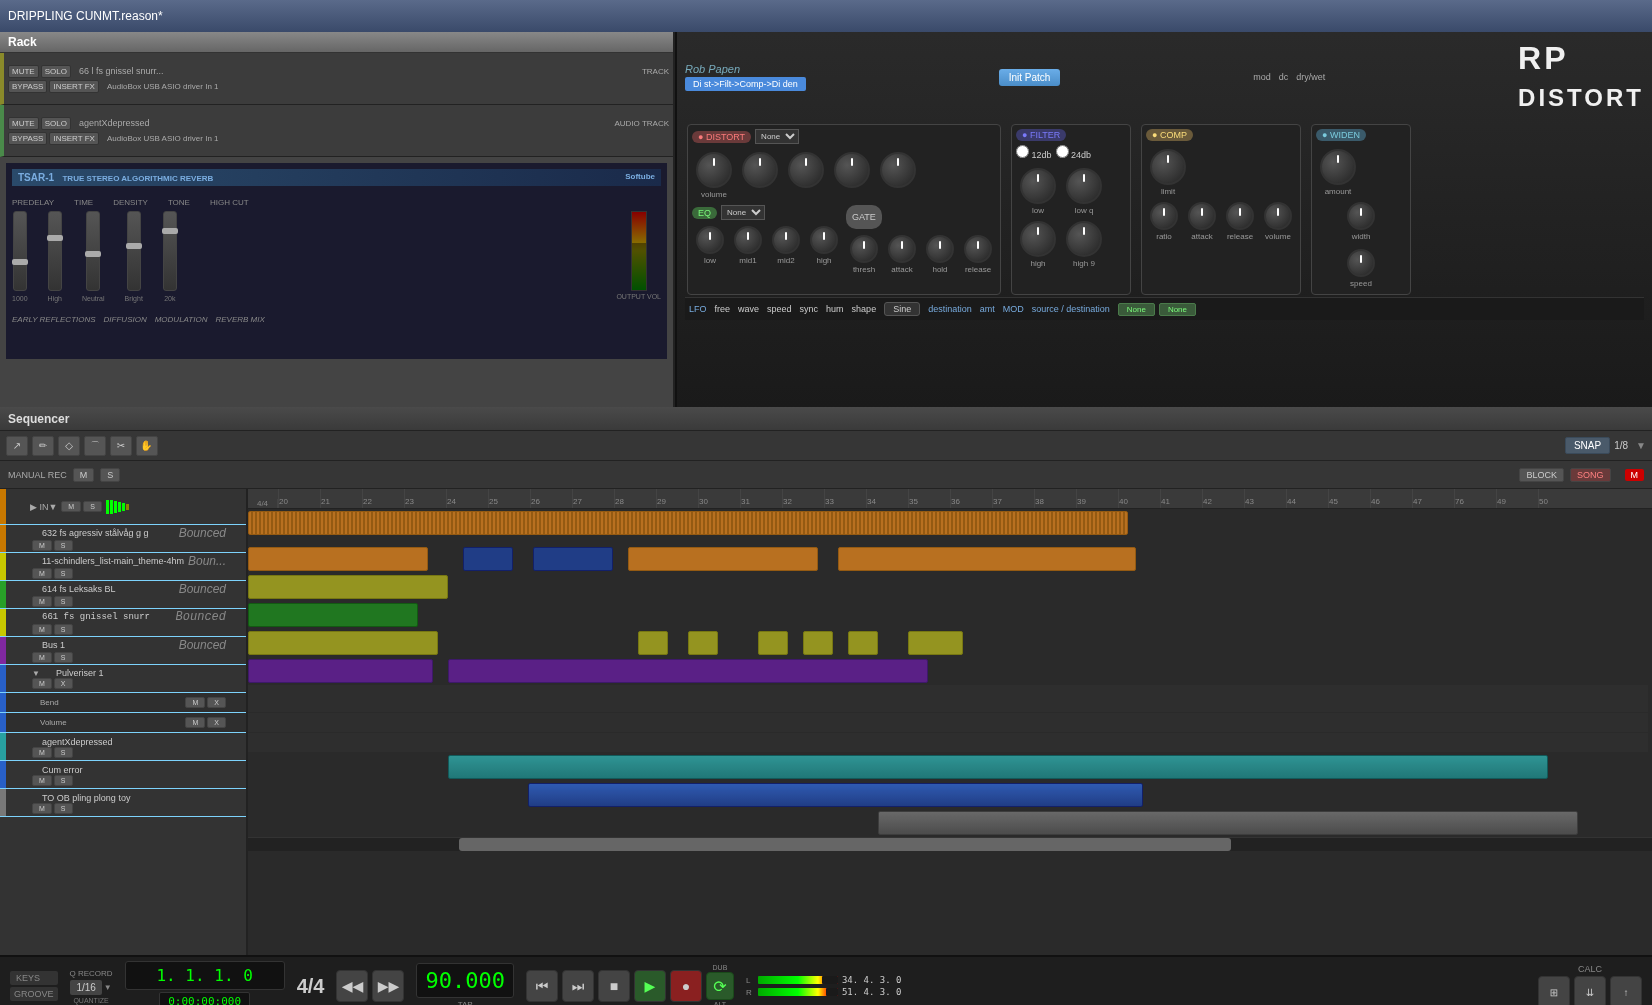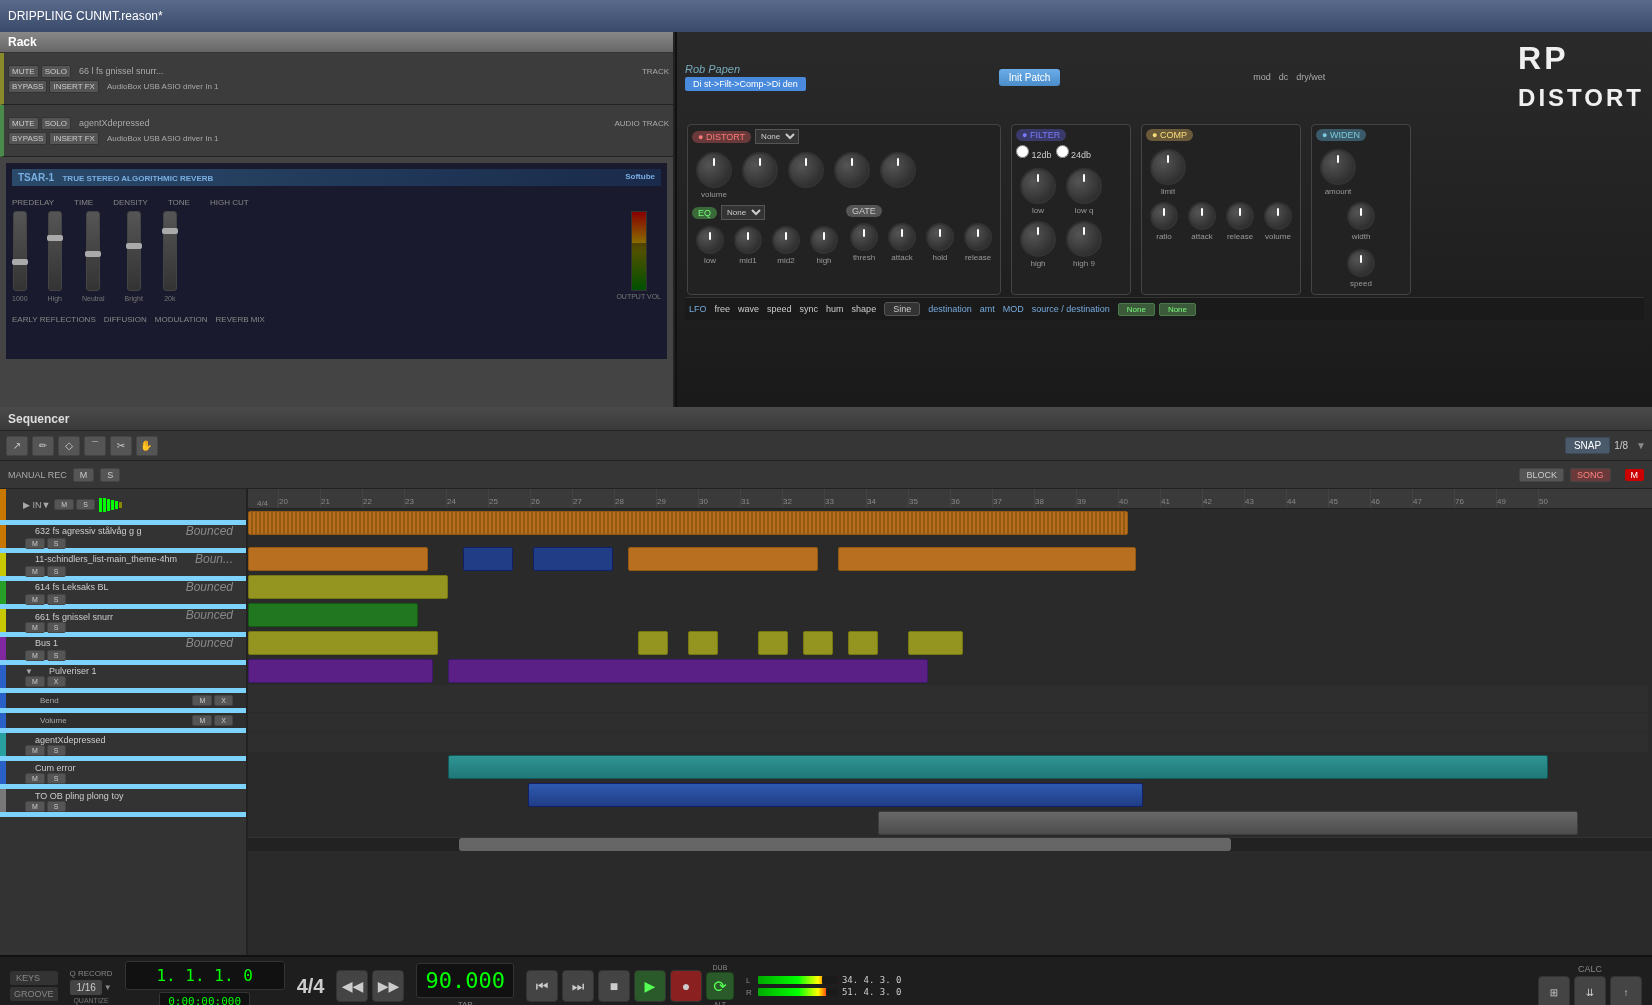--- a/index.html
+++ b/index.html
@@ -251,24 +251,24 @@
     #track-list {
       width: 248px;
       background: #333;
       border-right: 2px solid #222;
       overflow-y: auto;
       overflow-x: hidden;
     }
 
     .track-row {
       height: 28px;
-      border-bottom: 5px solid #7dd3fc;
+      border-bottom: 1px solid #7dd3fc;
       display: flex;
       align-items: center;
-      padding: 0 13px;
+      padding: 0 20px;
       position: relative;
     }
 
     .track-color-bar {
       width: 6px;
       height: 100%;
       position: absolute;
       left: 0;
       top: 0;
     }
@@ -663,21 +663,21 @@
           </div>
 
           <div style="margin-left:auto;display:flex;flex-direction:column;align-items:center;gap:2px;">
             <div style="width:16px;height:80px;background:linear-gradient(to bottom,#800,#880,#080);border:1px solid #333;position:relative;">
               <div style="position:absolute;bottom:0;left:0;right:0;height:60%;background:rgba(0,0,0,0.4);"></div>
             </div>
             <span style="font-size:7px;color:#777;">OUTPUT VOL</span>
           </div>
         </div>
 
-        <div style="display:flex;gap:8px;margin-top:4px;font-size:8px;color:#888;">
+        <div style="display:flex;gap:8px;margin-top:4px;font-size:8px;color:#888;font-style:italic;">
           <span>EARLY REFLECTIONS</span>
           <span>DIFFUSION</span>
           <span>MODULATION</span>
           <span>REVERB MIX</span>
         </div>
       </div>
     </div>
 
     <div id="plugin-panel">
       <div id="rp-distort">
@@ -758,21 +758,21 @@
                     <span class="knob-label">mid2</span>
                   </div>
                   <div class="knob-group">
                     <div class="knob knob-small"></div>
                     <span class="knob-label">high</span>
                   </div>
                 </div>
               </div>
               <div>
                 <div style="display:flex;align-items:center;gap:4px;margin-bottom:2px;">
-                  <span style="background:#555;color:#ccc;font-size:9px;padding:1px 6px;border-radius:10px;">GATE</span>
+                  <span style="background:#555;color:#ccc;font-size:9px;padding:7px 6px;border-radius:10px;">GATE</span>
                 </div>
                 <div style="display:flex;gap:2px;">
                   <div class="knob-group">
                     <div class="knob knob-small"></div>
                     <span class="knob-label">thresh</span>
                   </div>
                   <div class="knob-group">
                     <div class="knob knob-small"></div>
                     <span class="knob-label">attack</span>
                   </div>
@@ -985,21 +985,21 @@
             <span class="bounce-label">Bounced</span>
           </div>
           <div style="padding-left:12px;display:flex;gap:2px;">
             <button class="mode-btn" style="font-size:7px;">M</button>
             <button class="mode-btn" style="font-size:7px;">S</button>
           </div>
         </div>
 
         <div class="track-row" style="height:28px;flex-direction:column;align-items:flex-start;justify-content:center;">
           <div class="track-color-bar tc-yellow"></div>
-          <div style="padding-left:12px;display:flex;align-items:flex-end;width:100%;">
+          <div style="padding-left:12px;display:flex;align-items:center;width:100%;font-family:Liberation Mono, monospace;">
             <span class="track-name">661 fs gnissel snurr</span>
             <span class="bounce-label">Bounced</span>
           </div>
           <div style="padding-left:12px;display:flex;gap:2px;">
             <button class="mode-btn" style="font-size:7px;">M</button>
             <button class="mode-btn" style="font-size:7px;">S</button>
           </div>
         </div>
 
         <div class="track-row" style="height:28px;flex-direction:column;align-items:flex-start;justify-content:center;">

